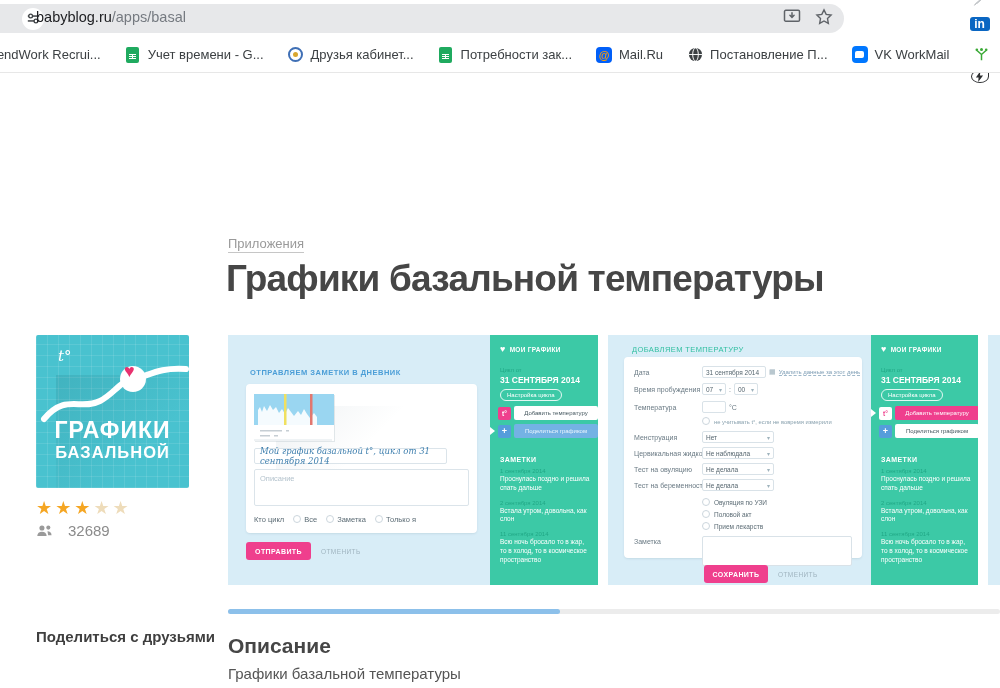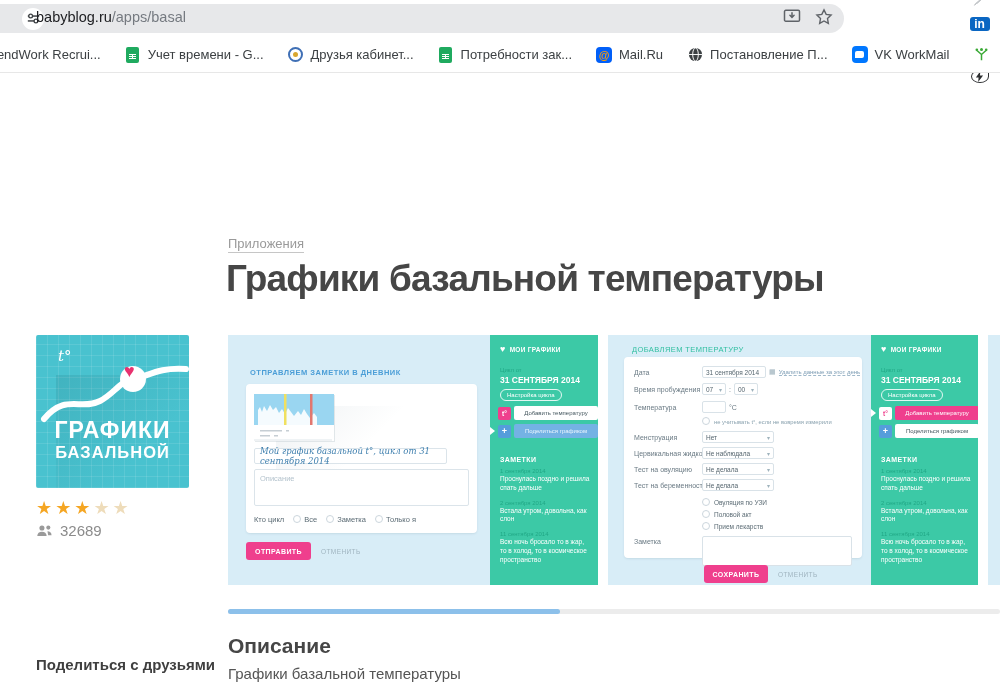--- a/index.html
+++ b/index.html
@@ -65,29 +65,29 @@
                    font-style:italic; font-family:"DejaVu Serif", serif; }
   .appcard svg.curve { position:absolute; left:0; top:0; }
   .appcard .heart { position:absolute; left:88px; top:26px; color:#e8326f; font-size:18px; }
   .ac-l1 { position:absolute; left:0; width:153px; text-align:center; color:#fff; font-weight:bold; }
   .t1 { top:82px;  font-size:23px; letter-spacing:1px; }
   .t2 { top:108px; font-size:16.5px; letter-spacing:1px; }
   .t3 { top:126px; font-size:18px; font-weight:normal; font-style:italic;
         font-family:"DejaVu Serif", serif; }
   .stars { position:absolute; left:36px; top:497px; font-size:18px; letter-spacing:3px; }
   .star-f { color:#f5a623; } .star-e { color:#eedcba; }
-  .users { position:absolute; left:36px; top:522px; display:flex; align-items:center; gap:7px;
+  .users { position:absolute; left:36px; top:522px; display:flex; align-items:center; gap:15px;
            color:#8b8b8b; font-size:15px; }
   .btn-launch { position:absolute; left:36px; top:548px; width:153px; height:29px; background:#5cb85f;
                 border:1px solid #54ac57; border-radius:4px; color:#fff; font-size:15px;
                 display:flex; align-items:center; justify-content:center; cursor:pointer; }
   .btn-delete { position:absolute; left:36px; top:595px; width:153px; height:31px; background:#fff;
                 border:1px solid #ccc; border-radius:4px; color:#464646; font-size:15px;
                 display:flex; align-items:center; justify-content:center; cursor:pointer; }
-  .share-h { position:absolute; left:36px; top:656px; font-size:15px; font-weight:bold; color:#3f3f3f; }
+  .share-h { position:absolute; left:36px; top:628px; font-size:15px; font-weight:bold; color:#3f3f3f; }
 
   
   .carousel { position:absolute; left:228px; top:335px; width:772px; height:250px; overflow:hidden; }
   .reel { position:absolute; left:0; top:0; display:flex; gap:10px; }
   .screen { position:relative; width:370px; height:250px; background:#d8edf7; flex:0 0 370px; overflow:hidden; }
 
   
   .aside { position:absolute; right:0; top:0; width:108px; height:250px; background:#3cc9a6; }
   .aside .arrow { position:absolute; left:0; width:0; height:0; border-top:4px solid transparent;
                   border-bottom:4px solid transparent; border-left:5px solid #fff; }

